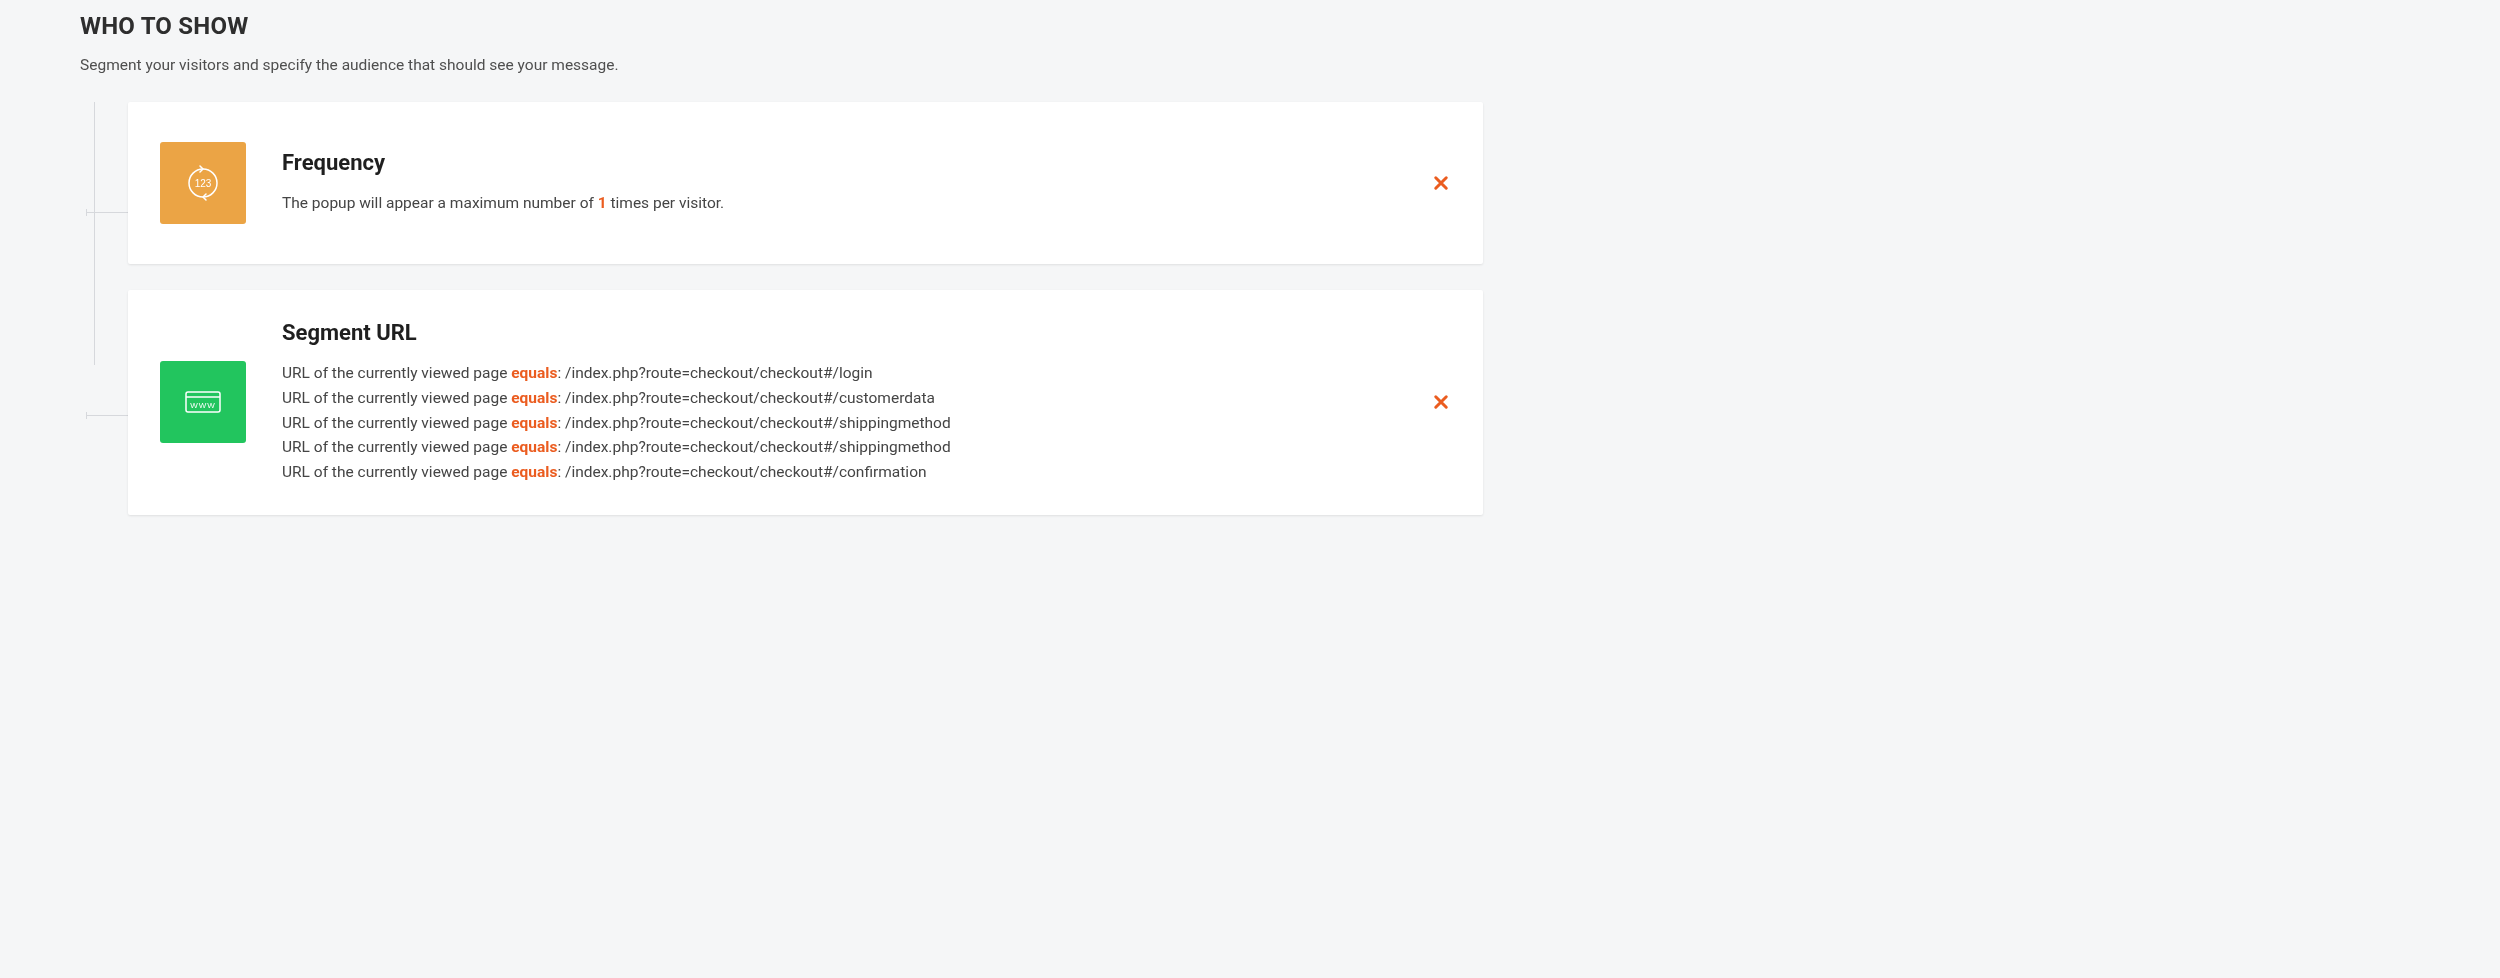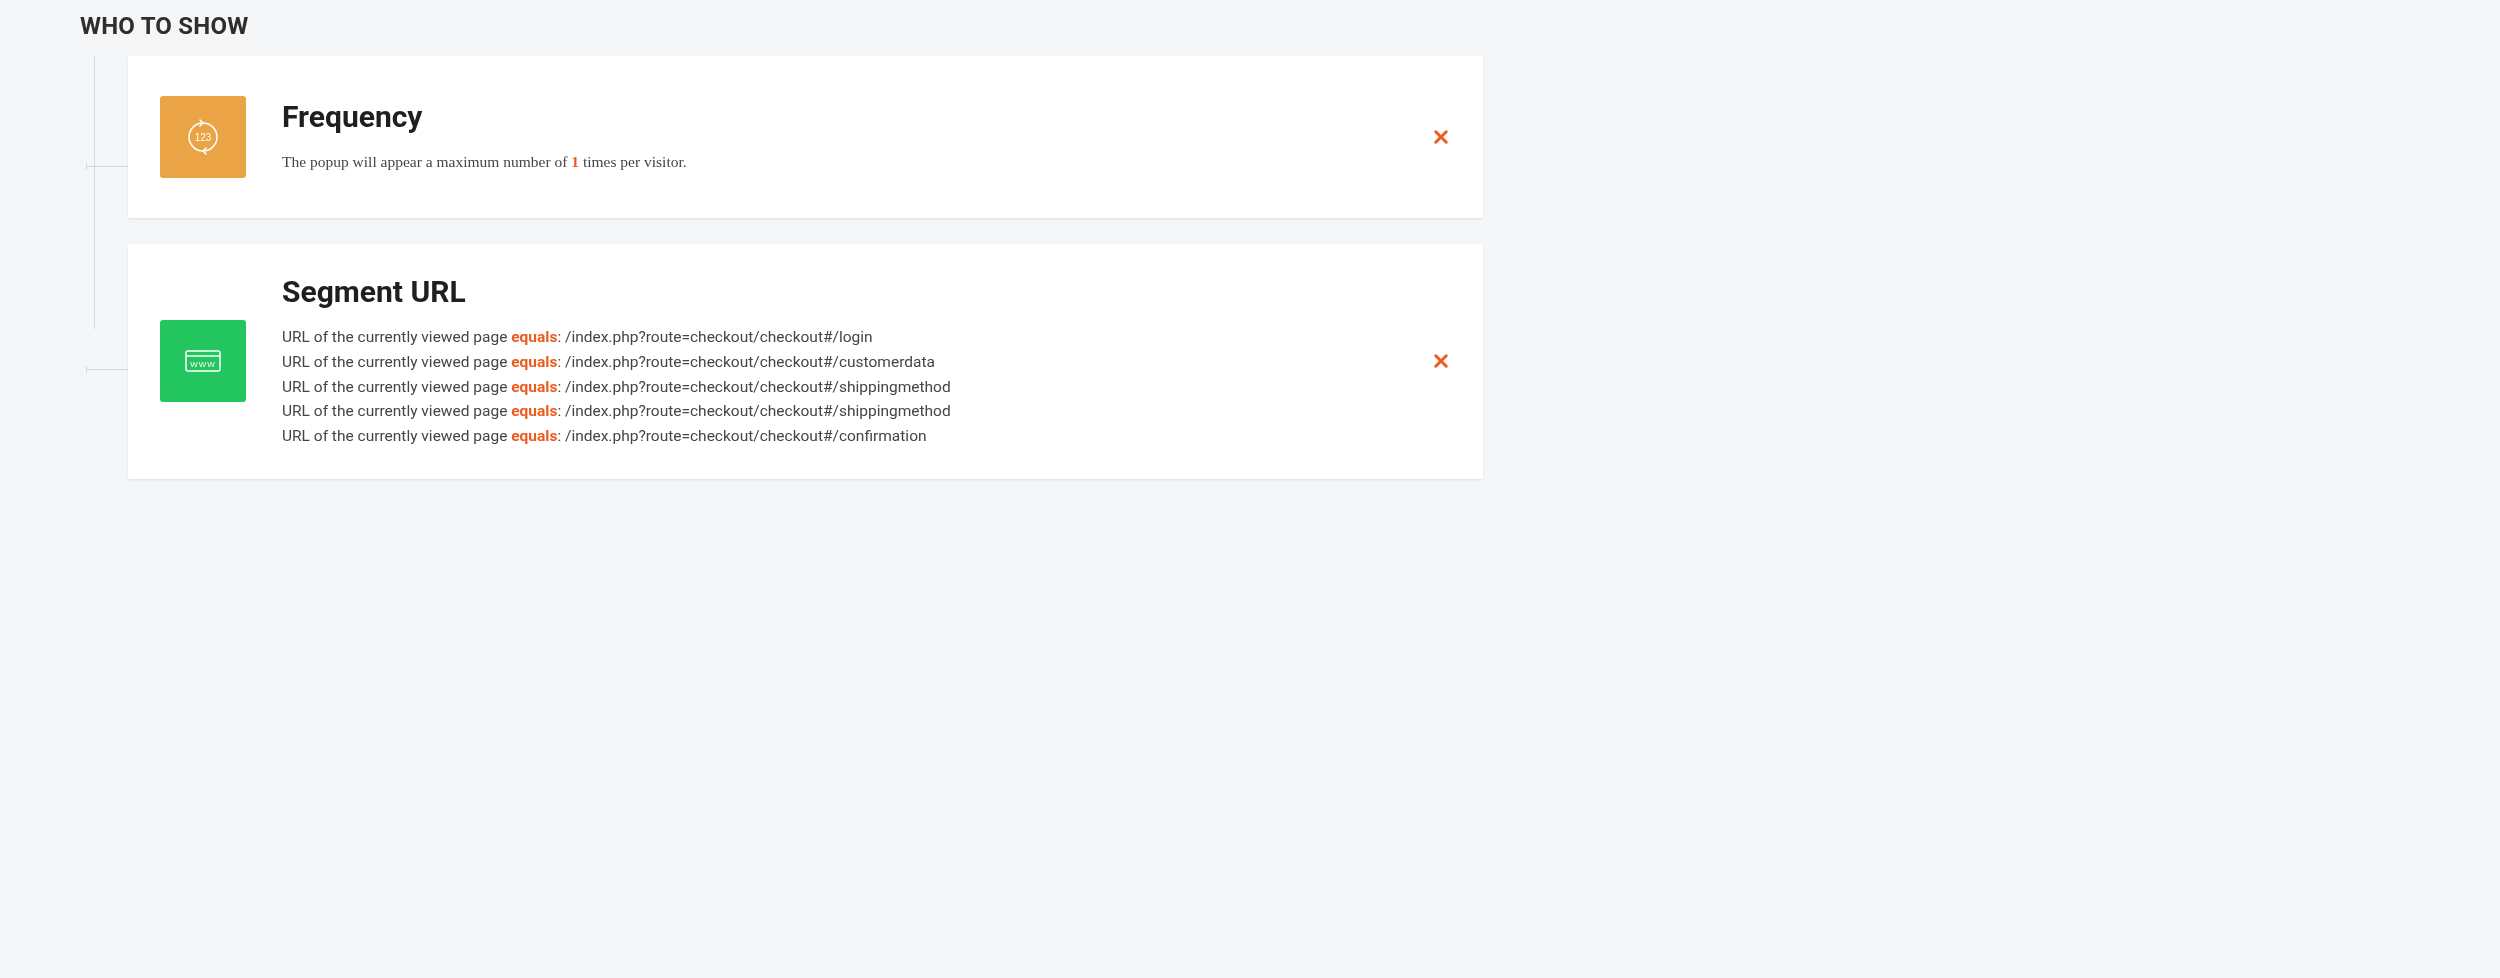--- a/index.html
+++ b/index.html
@@ -84,30 +84,29 @@
     .card-icon-box.orange {
       background: #eba445;
     }
     .card-icon-box.green {
       background: #22c55e;
     }
     .card-content {
       flex-grow: 1;
     }
     .card-title {
-      font-size: 30px;
+      font-size: 22px;
       font-weight: 700;
       color: #1f1f1f;
       margin-bottom: 16px;
     }
     .card-desc {
       font-size: 15.5px;
       color: #454545;
       line-height: 1.55;
-      font-family: Liberation Serif, serif;
     }
     .card-desc .highlight {
       color: #eb5c1f;
       font-weight: 700;
     }
     .url-list {
       font-size: 15.5px;
       color: #454545;
       line-height: 1.6;
     }
@@ -133,20 +132,21 @@
     .close-btn svg {
       width: 18px;
       height: 18px;
     }
   </style>
 </head>
 <body>
 
 <div class="container">
   <h2 class="section-title">WHO TO SHOW</h2>
+  <p class="section-subtitle">Segment your visitors and specify the audience that should see your message.</p>
 
   <div class="rules-wrapper">
     <div class="timeline"></div>
 
     <div class="card-row">
       <div class="connector-h" style="top:110px;"></div>
       <div class="connector-v-tick" style="top:107px;"></div>
       <div class="card">
         <div class="card-icon-box orange">
           <svg width="42" height="42" viewBox="0 0 42 42" fill="none">

